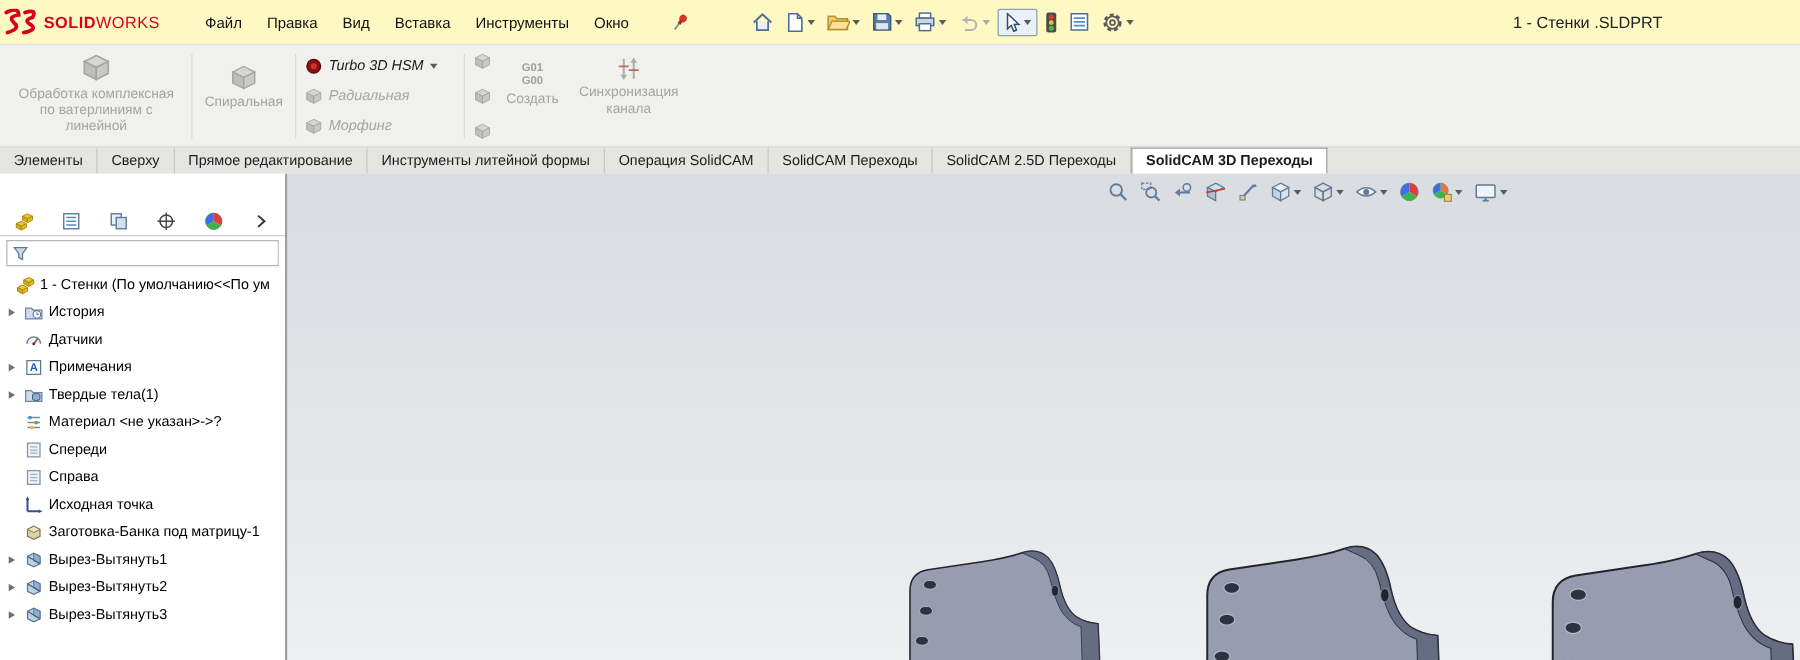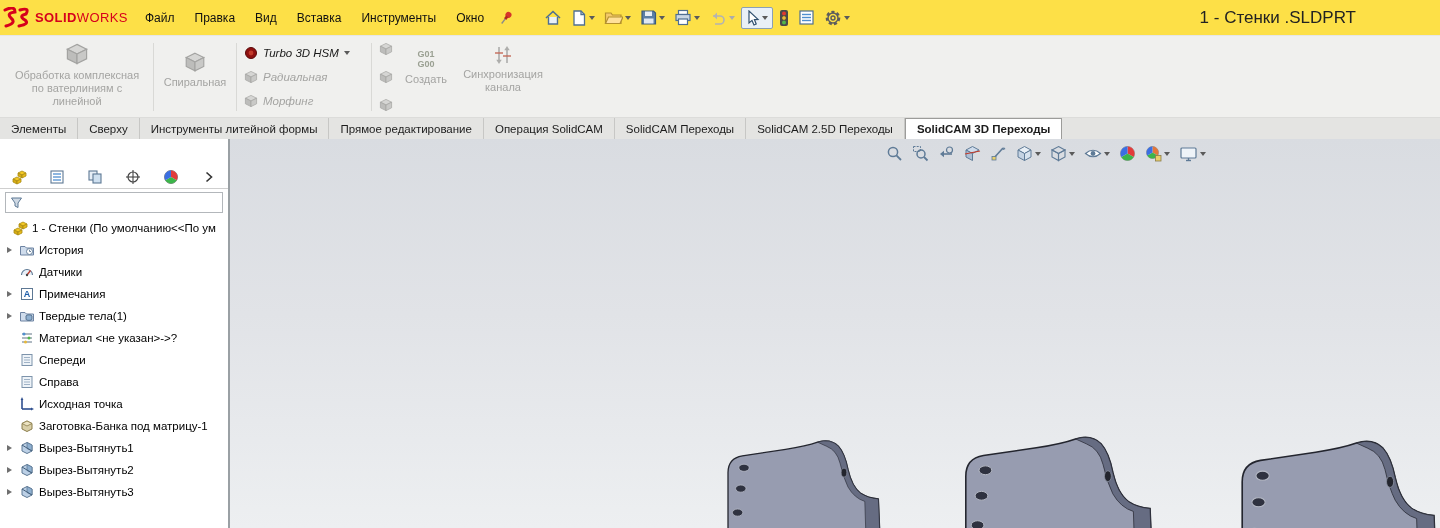--- a/index.html
+++ b/index.html
@@ -1,33 +1,33 @@
 <!DOCTYPE html>
 <html><head>
 <meta charset="utf-8">
 <style>
   *{margin:0;padding:0;box-sizing:border-box;}
   html,body{width:1440px;height:528px;overflow:hidden;background:#fff;
     font-family:"Liberation Sans","DejaVu Sans",sans-serif;-webkit-font-smoothing:antialiased;}
   .app{width:1440px;height:528px;display:flex;flex-direction:column;}
 
   
-  .titlebar{flex:0 0 36px;display:flex;align-items:center;background:#fde047;border-bottom:1px solid #e6e6e6;position:relative;}
+  .titlebar{flex:0 0 36px;display:flex;align-items:center;background:#fef9c3;border-bottom:1px solid #e6e6e6;position:relative;gap:19px;}
   .logo{display:flex;align-items:center;gap:3px;padding-left:2px;width:136px;flex:0 0 auto;}
   .brand{color:#d6001c;font-size:13px;letter-spacing:.4px;white-space:nowrap;}
   .brand b{font-weight:bold;}
   .menubar{display:flex;align-items:center;gap:2px;font-size:12px;color:#111;}
   .menu-item{padding:5px 9px;cursor:default;border-radius:2px;}
   .pin{margin:0 10px 0 6px;}
   .qtoolbar{display:flex;align-items:center;gap:3px;margin-left:18px;}
   .qt-btn{display:flex;align-items:center;gap:2px;padding:2px 3px;border-radius:2px;}
   .qt-btn.boxed{border:1px solid #8aa0b5;background:#e9f0f7;padding:2px 4px;}
   .caret{width:0;height:0;border-left:3px solid transparent;border-right:3px solid transparent;border-top:4px solid #5a5a5a;display:inline-block;}
   .caret.dim{border-top-color:#ababab;}
-  .doc-title{margin-left:auto;margin-right:84px;font-size:17px;color:#222;white-space:nowrap;}
+  .doc-title{margin-left:auto;margin-right:110px;font-size:13px;color:#222;white-space:nowrap;}
 
   
   .ribbon{flex:0 0 79px;background:#f0f0ee;display:flex;align-items:stretch;padding:3px 4px 2px 4px;}
   .vsep{width:1px;background:#d9d9d6;margin:4px 3px;}
   .rb-big{display:flex;flex-direction:column;align-items:center;padding:3px 6px 2px 6px;text-align:center;}
   .rb-big .rb-label{font-size:11px;line-height:1.18;color:#a4a4a2;margin-top:3px;}
   .rb-big.waterline{width:146px;}
   .rb-big.spiral{width:76px;padding-top:12px;}
   .rb-stack{display:flex;flex-direction:column;justify-content:space-between;padding:2px 4px;width:128px;}
   .rb-row{display:flex;align-items:center;gap:5px;height:24px;font-size:11.5px;color:#a4a4a2;font-style:italic;}
@@ -272,22 +272,22 @@
         <line x1="3" y1="8" x2="11" y2="8" stroke="#c46a5a" stroke-width="1.4"></line>
         <line x1="11" y1="11" x2="19" y2="11" stroke="#c46a5a" stroke-width="1.4"></line>
       </svg>
       <span class="rb-label">Синхронизация канала</span>
     </div>
   </div>
 
   <div class="tabbar">
     <span class="tab">Элементы</span>
     <span class="tab">Сверху</span>
+    <span class="tab">Прямое редактирование</span>
     <span class="tab">Инструменты литейной формы</span>
-    <span class="tab">Прямое редактирование</span>
     <span class="tab">Операция SolidCAM</span>
     <span class="tab">SolidCAM Переходы</span>
     <span class="tab">SolidCAM 2.5D Переходы</span>
     <span class="tab active">SolidCAM 3D Переходы</span>
   </div>
 
   <div class="workspace">
 
     <aside class="feature-panel">
       <div class="panel-top"></div>

